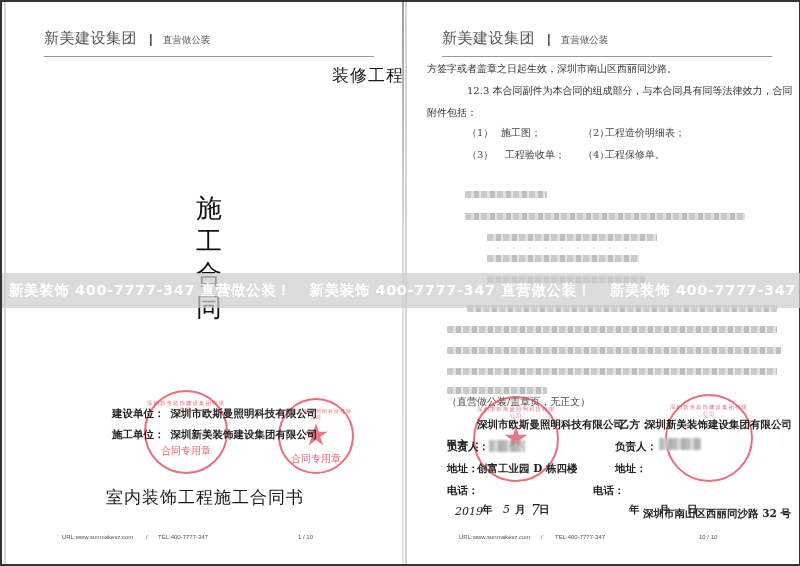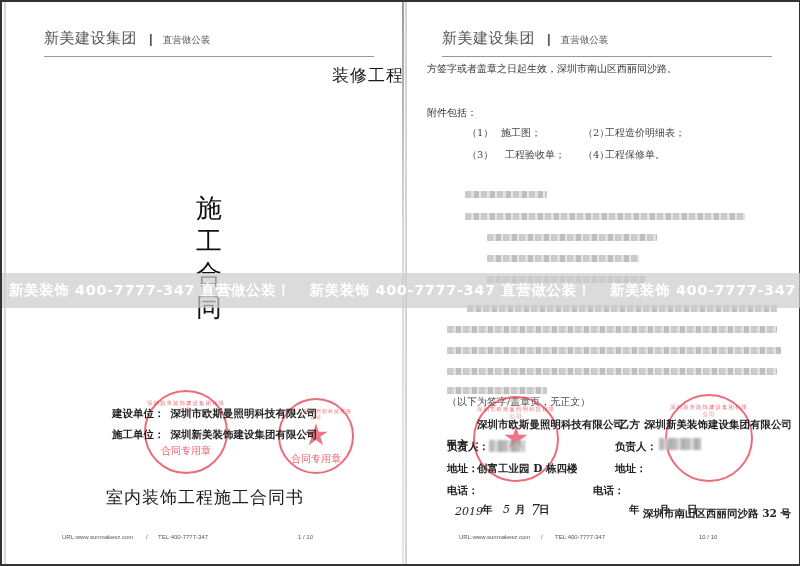--- a/index.html
+++ b/index.html
@@ -138,20 +138,21 @@
 
   <div class="page page-right">
     <div class="page-header" style="left:35px;">
       <span class="brand">新美建设集团</span>
       <span class="header-sep">|</span>
       <span class="tagline">直营做公装</span>
     </div>
     <div class="header-rule" style="left:35px;"></div>
 
     <div class="p-text" style="left:20px; top:60px;">方签字或者盖章之日起生效，深圳市南山区西丽同沙路。</div>
+    <div class="p-text" style="left:60px; top:82px;">12.3  本合同副件为本合同的组成部分，与本合同具有同等法律效力，合同</div>
     <div class="p-text" style="left:20px; top:104px;">附件包括：</div>
 
     <div class="annex" style="left:60px; top:124px;">（1）</div>
     <div class="annex" style="left:94px; top:124px;">施工图；</div>
     <div class="annex" style="left:176px; top:124px;">（2）</div>
     <div class="annex" style="left:198px; top:124px;">工程造价明细表；</div>
     <div class="annex" style="left:60px; top:146px;">（3）</div>
     <div class="annex" style="left:98px; top:146px;">工程验收单；</div>
     <div class="annex" style="left:176px; top:146px;">（4）</div>
     <div class="annex" style="left:198px; top:146px;">工程保修单。</div>
@@ -160,21 +161,21 @@
     <div class="blur-line" style="left:58px; top:211px; width:280px;"></div>
     <div class="blur-line" style="left:80px; top:232px; width:170px;"></div>
     <div class="blur-line" style="left:80px; top:253px; width:152px;"></div>
     <div class="blur-line" style="left:80px; top:274px; width:158px;"></div>
     <div class="blur-line" style="left:60px; top:303px; width:310px;"></div>
     <div class="blur-line" style="left:40px; top:324px; width:330px;"></div>
     <div class="blur-line" style="left:40px; top:345px; width:334px;"></div>
     <div class="blur-line" style="left:40px; top:366px; width:330px;"></div>
     <div class="blur-line" style="left:40px; top:385px; width:100px;"></div>
 
-    <div class="note" style="left:40px; top:393px;">（以下为签字/盖章页，无正文）</div>
+    <div class="note" style="left:40px; top:393px;">（直营做公装/盖章页，无正文）</div>
 
     <div class="seal" style="left:66px; top:394px; width:86px; height:86px;">
       <div class="ring-text" style="font-size:5.5px;">深圳市欧斯曼照明科技有限公司</div>
       <div class="star">★</div>
     </div>
     <div class="seal" style="left:258px; top:392px; width:88px; height:88px;">
       <div class="ring-text" style="font-size:5.5px;">深圳新美装饰建设集团有限公司</div>
     </div>
 
     <div class="sig-label" style="left:40px; top:416px;margin-top:20px;">甲方 ：</div>

